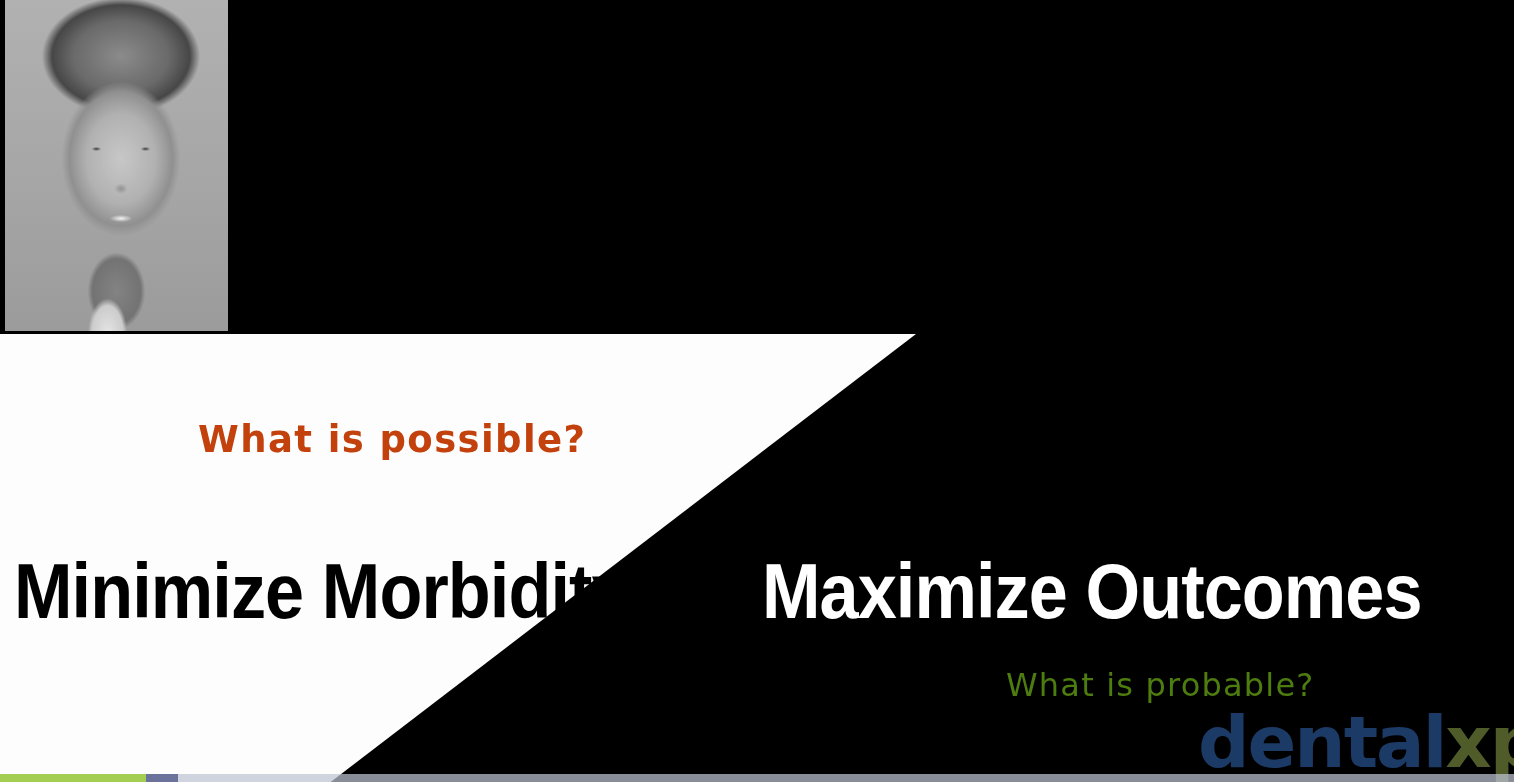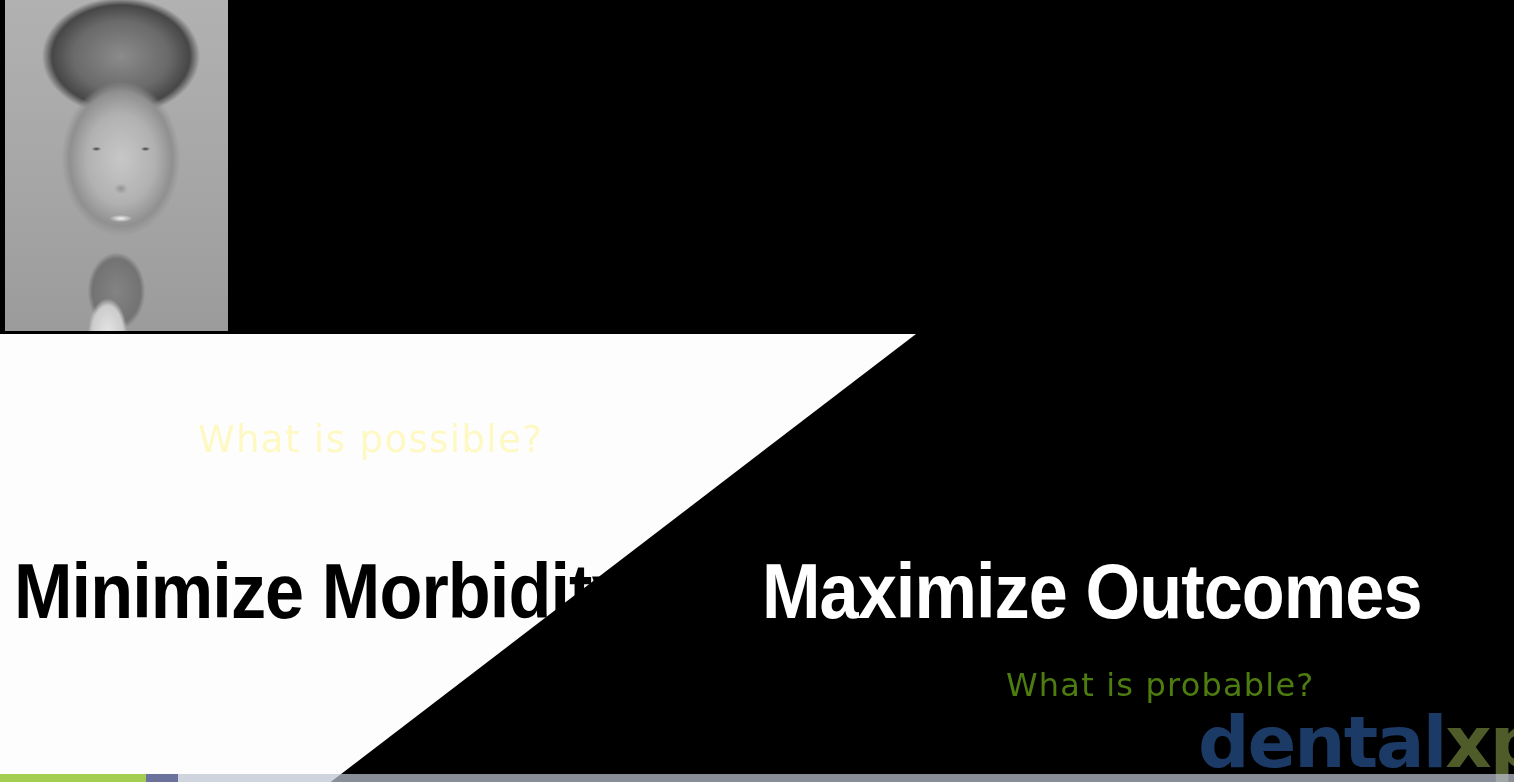--- a/index.html
+++ b/index.html
@@ -75,23 +75,23 @@
     clip-path: polygon(0 0, 100% 0, 36.1% 100%, 0 100%);
   }
 
   
   .q-possible {
     position: absolute;
     left: 198px;
     top: 418px;
     font-family: "DejaVu Sans", sans-serif;
     font-size: 37px;
-    font-weight: 400;
+    font-weight: 700;
     letter-spacing: 1.4px;
-    color: #fef9c3;
+    color: #c2410c;
     white-space: nowrap;
   }
   .q-probable {
     position: absolute;
     left: 1006px;
     top: 666px;
     font-family: "DejaVu Sans", sans-serif;
     font-size: 32px;
     font-weight: 400;
     letter-spacing: 1.2px;

